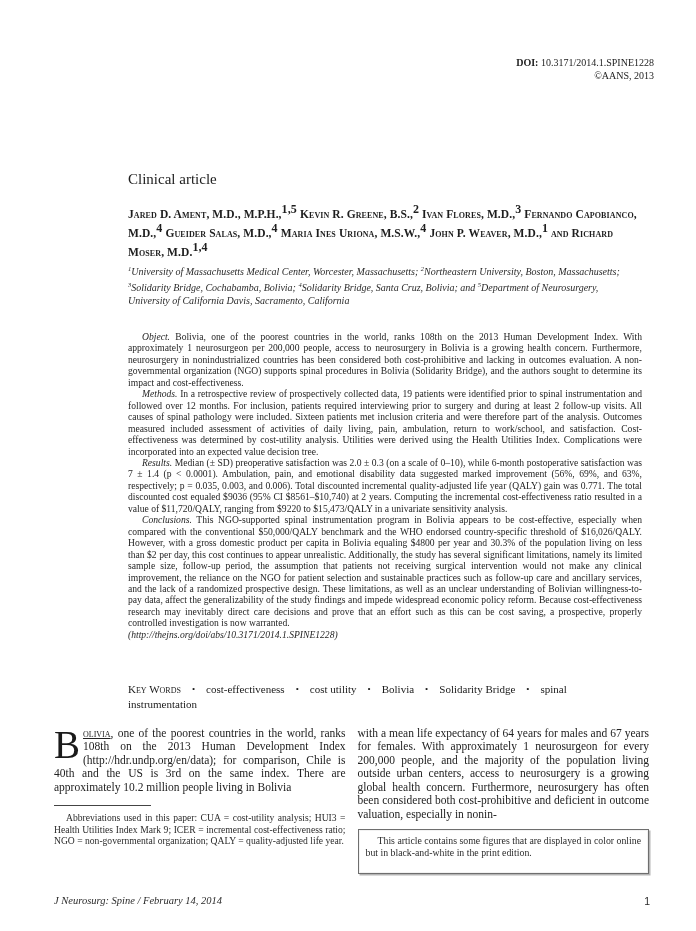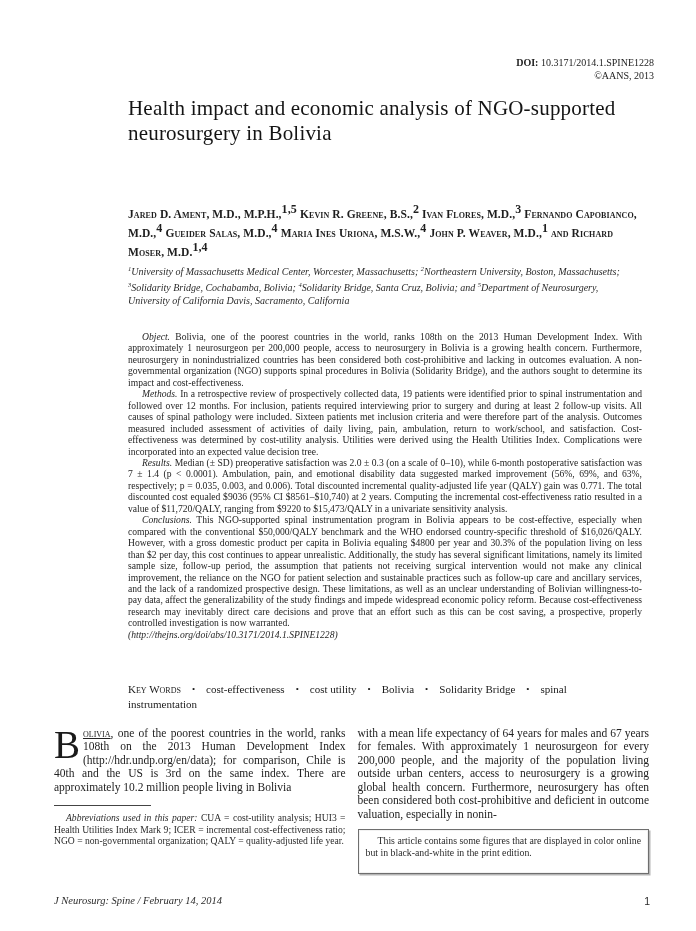--- a/index.html
+++ b/index.html
@@ -33,42 +33,42 @@
 
   
   .body-cols { position:absolute; left:54px; right:47px; top:727px; display:flex; gap:12px; }
   .col { flex:1 1 0; font-size:11.5px; line-height:13.45px; text-align:justify; color:#222; }
   .drop-cap { float:left; font-size:39px; line-height:31px; padding:2px 3px 0 0; color:#1a1a1a; }
   .sc { font-variant:small-caps;text-decoration:underline; }
 
   .footnote { margin-top:11px; font-size:9.6px; line-height:11.6px; text-align:justify; color:#2b2b2b; }
   .footnote-rule { width:97px; border-top:1px solid #444; margin-bottom:6px; }
   .footnote p { text-indent:12px; }
-  .footnote .fn-label { font-style:italic; }
+  .footnote .fn-label { }
 
   .color-note-box { margin-top:8px; border:1px solid #6e6e6e; box-shadow:1.5px 1.5px 0 #b5b5b5, inset 0 0 0 1px #f2f2f2; padding:5px 7px 14px 7px; font-size:9.8px; line-height:12px; text-align:justify; color:#2b2b2b; }
   .color-note-box p { text-indent:12px; }
 
   
   .footer { position:absolute; left:54px; right:46px; top:895px; display:flex; justify-content:space-between; font-size:10.5px; color:#2a2a2a; }
   .footer .journal { font-style:italic; }
   .footer .pageno { font-family:"Liberation Sans", sans-serif; font-size:10.5px; }
 </style>
 </head>
 <body>
 
 <div class="page">
 
   <div class="doi-block">
     <div><span class="doi-label">DOI:</span><span> 10.3171/2014.1.SPINE1228</span></div>
     <div>©AANS, 2013</div>
   </div>
 
-  <h1 class="front title">Health impact and economic analysis of NGO-supported neurosurgery in Bolivia</h1>
 
+  <div class="front article-type">Clinical article</div>
 
   <div class="front authors"><span>Jared D. Ament, M.D., M.P.H.,</span><sup>1,5</sup> <span>Kevin R. Greene, B.S.,</span><sup>2</sup> <span>Ivan Flores, M.D.,</span><sup>3</sup> <span>Fernando Capobianco, M.D.,</span><sup>4</sup> <span>Gueider Salas, M.D.,</span><sup>4</sup> <span>Maria Ines Uriona, M.S.W.,</span><sup>4</sup> <span>John P. Weaver, M.D.,</span><sup>1</sup> <span>and Richard Moser, M.D.</span><sup>1,4</sup> </div>
 
   <div class="front affiliations"><sup>1</sup><span>University of Massachusetts Medical Center, Worcester, Massachusetts; </span><sup>2</sup><span>Northeastern University, Boston, Massachusetts; </span><sup>3</sup><span>Solidarity Bridge, Cochabamba, Bolivia; </span><sup>4</sup><span>Solidarity Bridge, Santa Cruz, Bolivia; and </span><sup>5</sup><span>Department of Neurosurgery, University of California Davis, Sacramento, California</span></div>
 
   <div class="front abstract">
     <p><span class="plabel">Object.</span><span> Bolivia, one of the poorest countries in the world, ranks 108th on the 2013 Human Development Index. With approximately 1 neurosurgeon per 200,000 people, access to neurosurgery in Bolivia is a growing health concern. Furthermore, neurosurgery in nonindustrialized countries has been considered both cost-prohibitive and lacking in outcomes evaluation. A non-governmental organization (NGO) supports spinal procedures in Bolivia (Solidarity Bridge), and the authors sought to determine its impact and cost-effectiveness.</span></p>
     <p><span class="plabel">Methods.</span><span> In a retrospective review of prospectively collected data, 19 patients were identified prior to spinal instrumentation and followed over 12 months. For inclusion, patients required interviewing prior to surgery and during at least 2 follow-up visits. All causes of spinal pathology were included. Sixteen patients met inclusion criteria and were therefore part of the analysis. Outcomes measured included assessment of activities of daily living, pain, ambulation, return to work/school, and satisfaction. Cost-effectiveness was determined by cost-utility analysis. Utilities were derived using the Health Utilities Index. Complications were incorporated into an expected value decision tree.</span></p>
     <p><span class="plabel">Results.</span><span> Median (± SD) preoperative satisfaction was 2.0 ± 0.3 (on a scale of 0–10), while 6-month postoperative satisfaction was 7 ± 1.4 (p &lt; 0.0001). Ambulation, pain, and emotional disability data suggested marked improvement (56%, 69%, and 63%, respectively; p = 0.035, 0.003, and 0.006). Total discounted incremental quality-adjusted life year (QALY) gain was 0.771. The total discounted cost equaled $9036 (95% CI $8561–$10,740) at 2 years. Computing the incremental cost-effectiveness ratio resulted in a value of $11,720/QALY, ranging from $9220 to $15,473/QALY in a univariate sensitivity analysis.</span></p>
     <p><span class="plabel">Conclusions.</span><span> This NGO-supported spinal instrumentation program in Bolivia appears to be cost-effective, especially when compared with the conventional $50,000/QALY benchmark and the WHO endorsed country-specific threshold of $16,026/QALY. However, with a gross domestic product per capita in Bolivia equaling $4800 per year and 30.3% of the population living on less than $2 per day, this cost continues to appear unrealistic. Additionally, the study has several significant limitations, namely its limited sample size, follow-up period, the assumption that patients not receiving surgical intervention would not make any clinical improvement, the reliance on the NGO for patient selection and sustainable practices such as follow-up care and ancillary services, and the lack of a randomized prospective design. These limitations, as well as an unclear understanding of Bolivian willingness-to-pay data, affect the generalizability of the study findings and impede widespread economic policy reform. Because cost-effectiveness research may inevitably direct care decisions and prove that an effort such as this can be cost saving, a prospective, properly controlled investigation is now warranted.</span></p>

